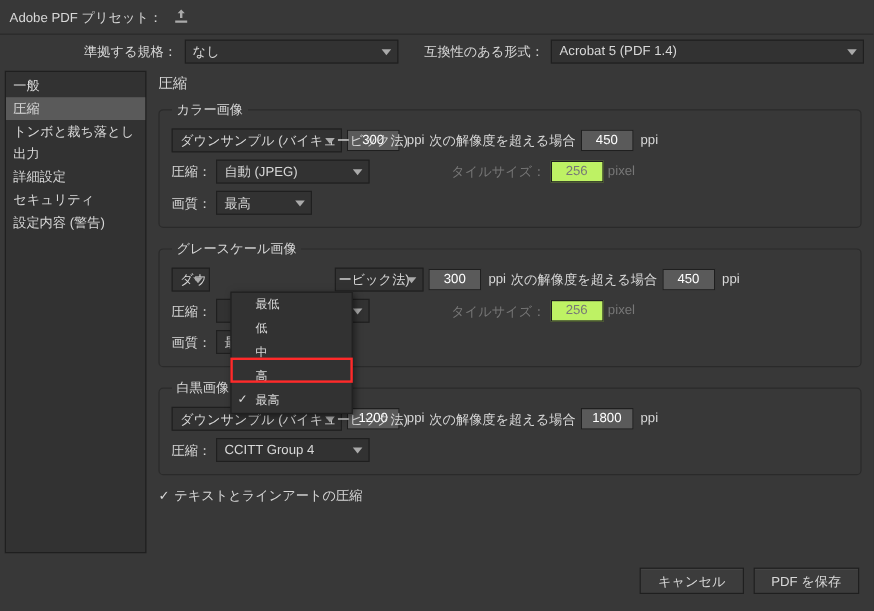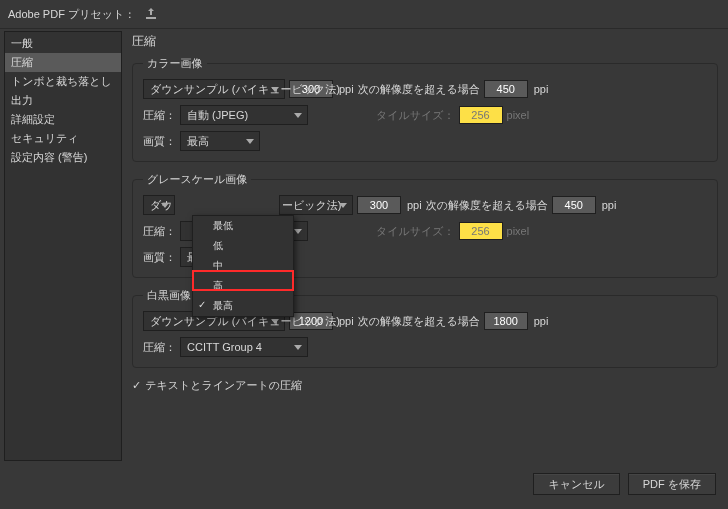--- a/index.html
+++ b/index.html
@@ -3,21 +3,21 @@
 <meta charset="utf-8">
 <style>
 html,body{margin:0;padding:0;width:728px;height:509px;background:#383838;font-family:"Hiragino Kaku Gothic Pro","Yu Gothic",Meiryo,sans-serif;font-size:11px;color:#d8d8d8;overflow:hidden}
 .window{display:flex;flex-direction:column;width:100%;height:100%}
 .header-row{display:flex;align-items:center;height:28px;padding:0 8px;gap:6px}
 .border-bottom{border-bottom:1px solid #2a2a2a}
 .label{white-space:nowrap}
 .select{background:#323232;border:1px solid #1f1f1f;color:#d8d8d8;height:20px;display:flex;align-items:center;padding:0 18px 0 6px;position:relative;font-size:11px;box-sizing:border-box}
 .select::after{content:"";position:absolute;right:5px;top:50%;margin-top:-2px;border-left:4px solid transparent;border-right:4px solid transparent;border-top:5px solid #aaa}
 .input{background:#5a5a5a;border:1px solid #1f1f1f;color:#fff;height:18px;width:44px;text-align:center;font-size:11px;box-sizing:border-box}
-.input.disabled{background:#fde047;color:#777}
+.input.disabled{background:#bef264;color:#777}
 .icon-btn{width:20px;height:20px;display:flex;align-items:center;justify-content:center;color:#aaa}
 .body{display:flex;flex:1;min-height:0}
 .sidebar{width:116px;background:#323232;border:1px solid #1f1f1f;margin:2px 0 2px 4px;padding-top:2px}
 .side-item{padding:2px 6px;cursor:default;white-space:nowrap}
 .side-item.selected{background:#5a5a5a}
 .main{flex:1;padding:4px 10px 0 10px;position:relative;overflow:hidden}
 .section-title{margin:0 0 6px 0;font-size:12px}
 fieldset{border:1px solid #2a2a2a;border-radius:4px;margin:0 0 10px 0;padding:8px 10px 10px 10px}
 legend{padding:0 4px;font-size:11px;color:#d8d8d8}
 .row{display:flex;align-items:center;gap:4px;margin-bottom:6px;flex-wrap:nowrap;white-space:nowrap}
@@ -43,20 +43,32 @@
 <div class="window">
   <div class="header-row border-bottom">
     <span class="label">Adobe PDF プリセット：</span>
     <div class="icon-btn" title="書き出し">
       <svg width="14" height="14" viewBox="0 0 14 14">
           <path d="M2 10h10v2H2zM7 1l3 3H8v4H6V4H4z" fill="#aaa"></path>
         </svg>
     </div>
   </div>
 
+  <div class="header-row">
+    <span style="width:56px"></span>
+    <span class="label">準拠する規格：</span>
+    <div class="select" style="width:178px">
+        <span>なし</span>
+      </div>
+    <span style="width:10px"></span>
+    <span class="label">互換性のある形式：</span>
+    <div class="select flex1">
+        <span>Acrobat 5 (PDF 1.4)</span>
+      </div>
+  </div>
 
   <div class="body">
     <div class="sidebar">
       <div class="side-item">一般</div>
       <div class="side-item selected">圧縮</div>
       <div class="side-item">トンボと裁ち落とし</div>
       <div class="side-item">出力</div>
       <div class="side-item">詳細設定</div>
       <div class="side-item">セキュリティ</div>
       <div class="side-item">設定内容 (警告)</div>

